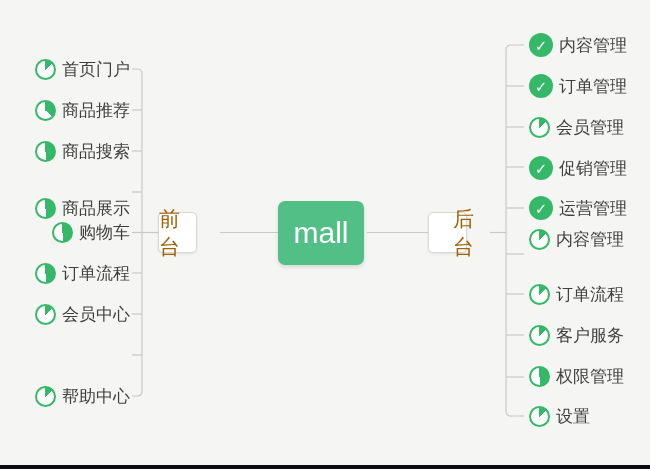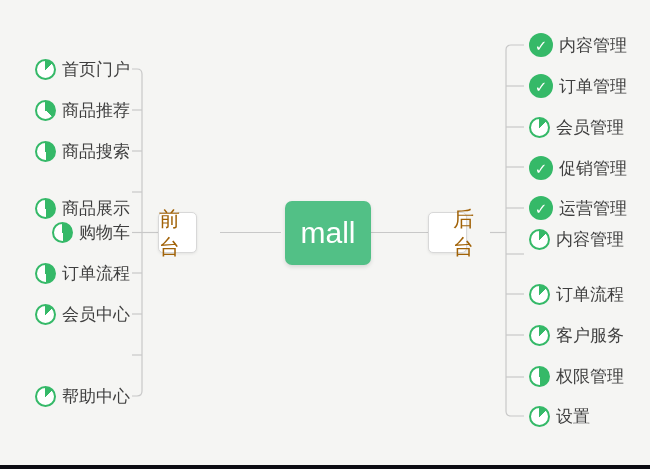--- a/index.html
+++ b/index.html
@@ -35,21 +35,21 @@
     position:absolute; width:39px; height:41px;
     background:#fff; border:1px solid #d8d8d8; border-radius:5px;
     display:flex; align-items:center; justify-content:center;
     font-size:21px; color:#a16207;
     box-shadow:0 1px 3px rgba(0,0,0,0.08);
   }
   .node.front { left:158px; top:212px; }
   .node.back  { left:428px; top:212px;padding-left:32px; }
 
   .root-node {
-    position:absolute; left:285px; top:201px; width:86px; height:64px;
+    position:absolute; left:278px; top:201px; width:86px; height:64px;
     background:var(--node_green,#52c086); border-radius:7px;
     color:#fff; font-size:30px;
     display:flex; align-items:center; justify-content:center;
     box-shadow:0 2px 4px rgba(0,0,0,0.12);
   }
 
   .bottom-bar {
     position:absolute; left:0; bottom:0; width:100%; height:4px;
     background:var(--bottom_bar,#0c0c12);
   }

